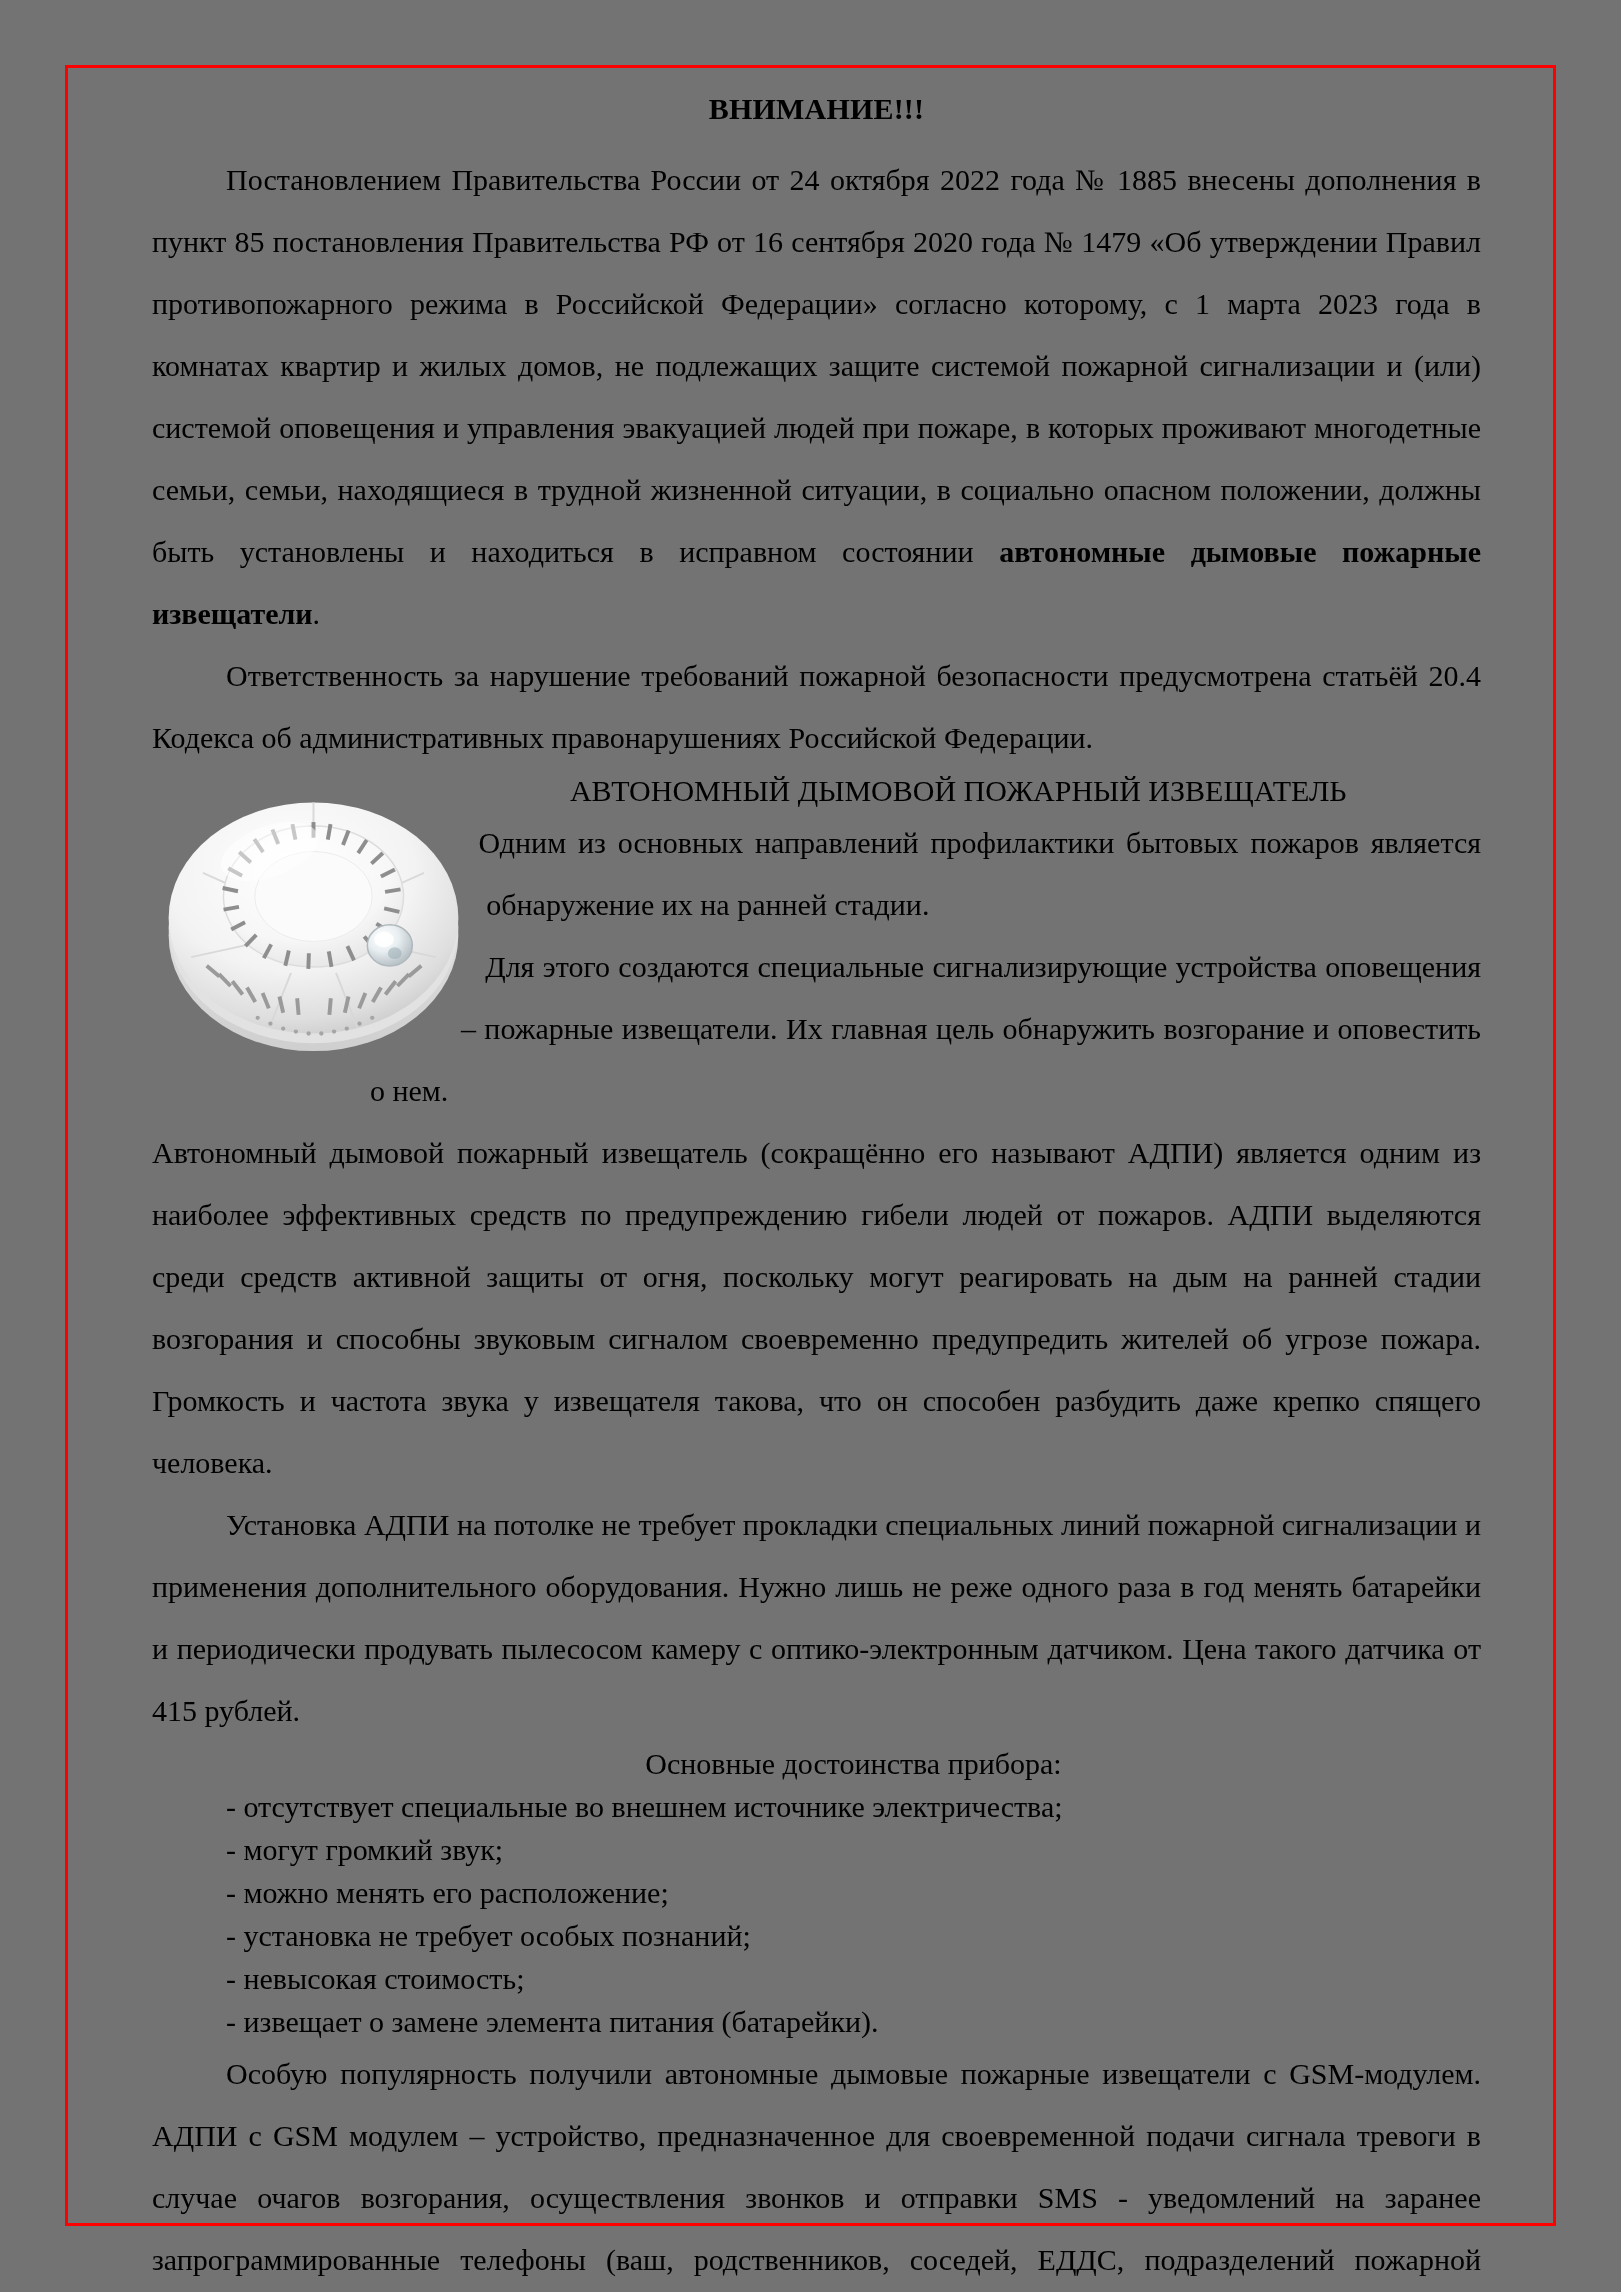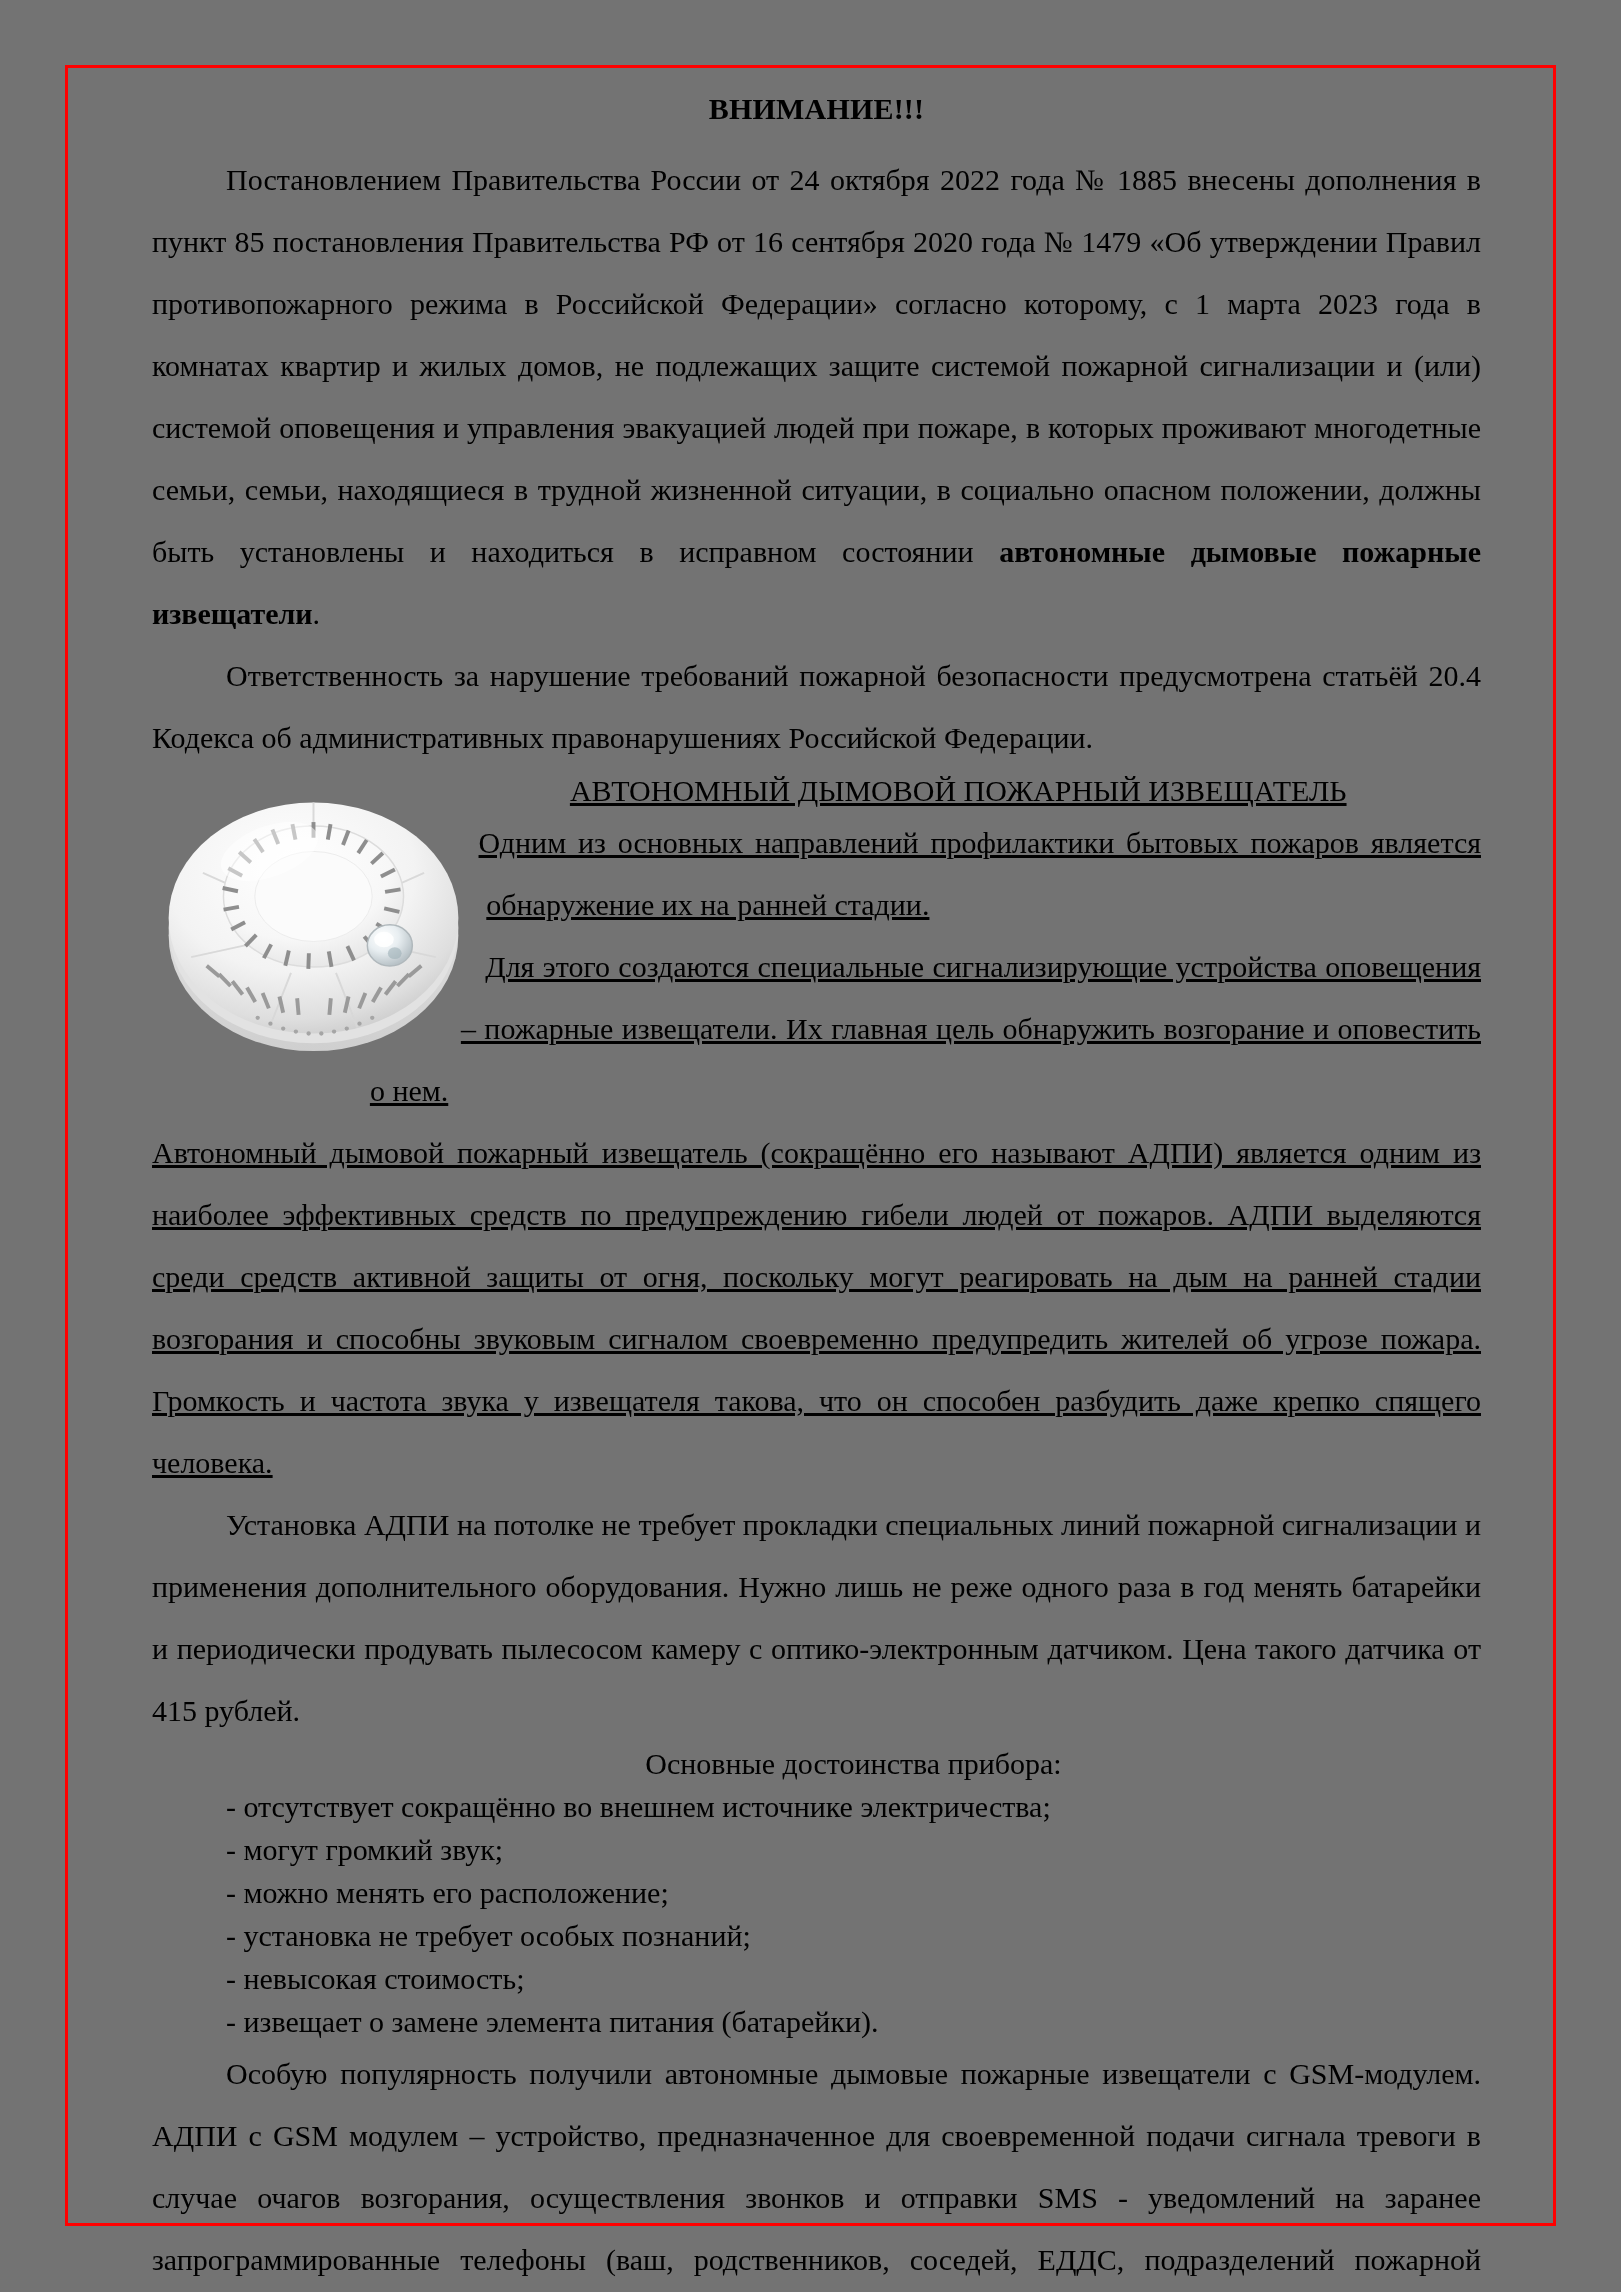--- a/index.html
+++ b/index.html
@@ -96,21 +96,21 @@
     padding-left: 74px;
   }
   .lead-in {
     margin: 0;
     font-size: 30px;
     line-height: 43px;
     text-indent: 74px;
     text-align: center;
   }
 
-  .flow { overflow: hidden; text-decoration: underline; }
+  .flow { overflow: hidden; }
   .clearer { clear: both; height: 0; font-size: 0; line-height: 0; }
 </style>
 </head>
 <body>
 
 <div id="page">
 
   <div id="frame"></div>
 
   <div id="content">
@@ -243,21 +243,21 @@
       <p class="body-par">Автономный дымовой пожарный извещатель (сокращённо его называют АДПИ) является одним из наиболее эффективных средств по предупреждению гибели людей от пожаров. АДПИ выделяются среди средств активной защиты от огня, поскольку могут реагировать на дым на ранней стадии возгорания и способны звуковым сигналом своевременно предупредить жителей об угрозе пожара. Громкость и частота звука у извещателя такова, что он способен разбудить даже крепко спящего человека.</p>
     </div>
 
     <div class="clearer"></div>
 
     <p class="body-par indent">Установка АДПИ на потолке не требует прокладки специальных линий пожарной сигнализации и применения дополнительного оборудования. Нужно лишь не реже одного раза в год менять батарейки и периодически продувать пылесосом камеру с оптико-электронным датчиком. Цена такого датчика от 415 рублей.</p>
 
     <p class="lead-in">Основные достоинства прибора:</p>
 
     <ul class="list-block">
-      <li>- отсутствует сокращённо во внешнем источнике электричества;</li>
+      <li>- отсутствует специальные во внешнем источнике электричества;</li>
       <li>- могут громкий звук;</li>
       <li>- можно менять его расположение;</li>
       <li>- установка не требует особых познаний;</li>
       <li>- невысокая стоимость;</li>
       <li>- извещает о замене элемента питания (батарейки).</li>
     </ul>
 
     <p class="body-par indent">Особую популярность получили автономные дымовые пожарные извещатели с GSM-модулем. АДПИ с GSM модулем – устройство, предназначенное для своевременной подачи сигнала тревоги в случае очагов возгорания, осуществления звонков и отправки SMS - уведомлений на заранее запрограммированные телефоны (ваш, родственников, соседей, ЕДДС, подразделений пожарной охраны или других заинтересованных лиц). Установите АДПИ – сделайте свою жизнь и жизнь ваших близких БЕЗОПАСНЕЕ!</p>
 
   </div>

